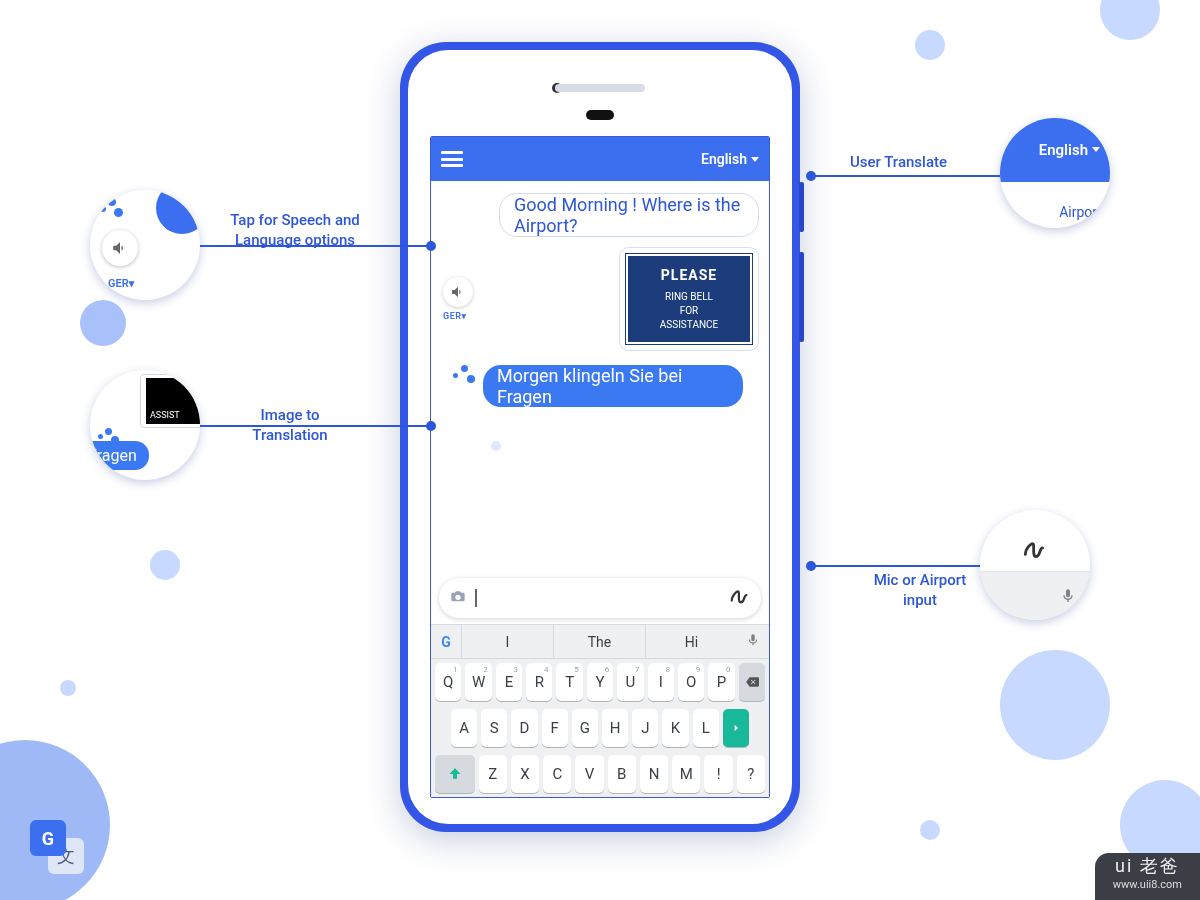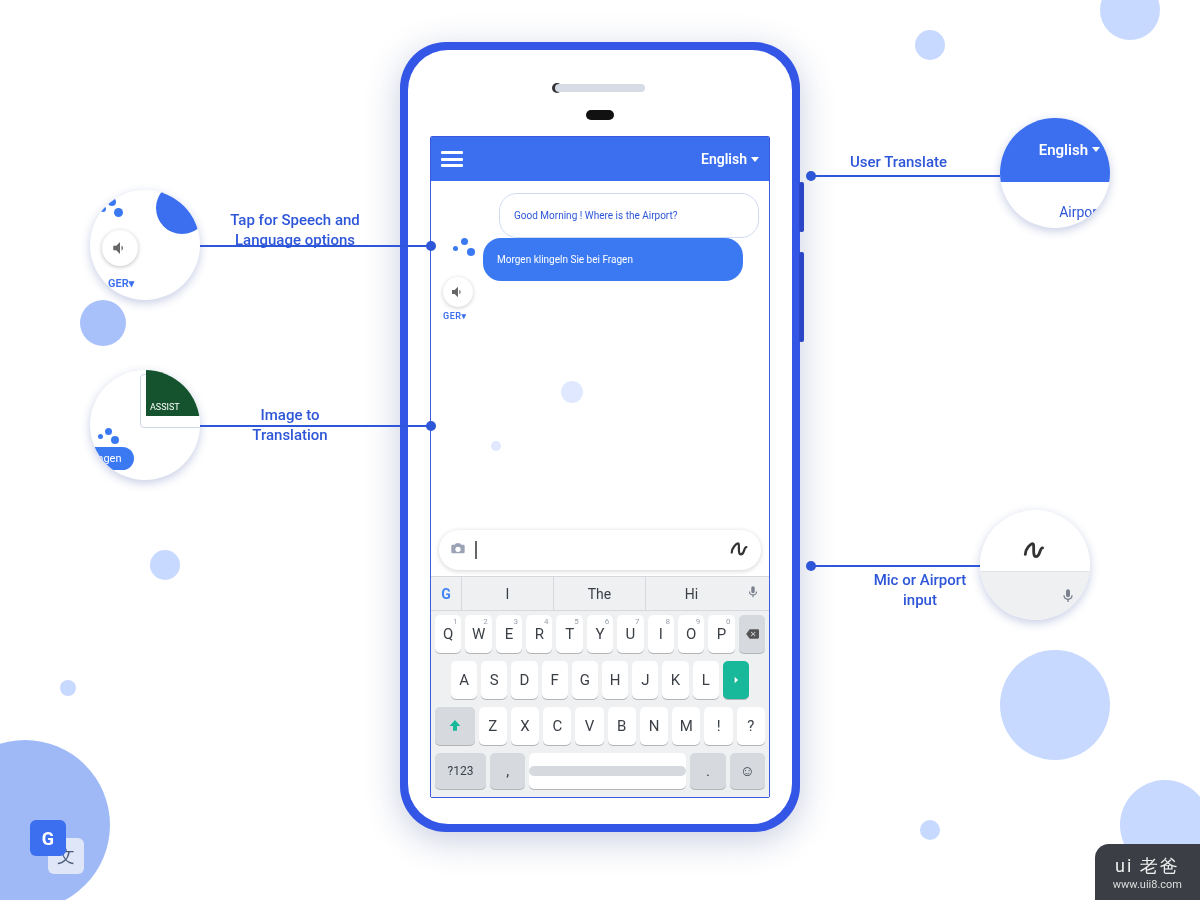--- a/index.html
+++ b/index.html
@@ -20,21 +20,21 @@
 
   .appbar { height:44px; background:#3b6ff0; color:#fff; display:flex; align-items:center; justify-content:space-between; padding:0 10px; font-size:14px; font-weight:600; }
   .hamburger { width:22px; height:16px; display:flex; flex-direction:column; justify-content:space-between; }
   .hamburger span { height:3px; background:#fff; border-radius:1px; }
   .lang-picker { display:flex; align-items:center; gap:4px; cursor:pointer; }
   .caret-down { width:0;height:0;border-left:4px solid transparent;border-right:4px solid transparent;border-top:5px solid #fff;}
 
   .chat { flex:1; position:relative; padding:12px 10px; overflow:hidden; }
   .chat-bg-dot { position:absolute; border-radius:50%; background:#dfe8ff; }
 
-  .bubble { position:relative; padding:16px 14px; border-radius:18px; font-size:10px; max-width:260px; margin-bottom:0; }
+  .bubble { position:relative; padding:0 14px; border-radius:18px; font-size:18px; max-width:260px; margin-bottom:10px; }
   .bubble.incoming { background:#fff; color:#2e56d8; border:1px solid #cfd9f1; margin-left:auto; }
   .bubble.translated { background:#3b79f2; color:#fff; margin-left:42px; }
   .dots3 { position:absolute; left:-30px; top:-2px; width:24px; height:22px; }
   .dots3 i { position:absolute;width:6px;height:6px;background:#3b79f2;border-radius:50%; }
   .dots3 i:nth-child(1){left:0;top:10px;width:5px;height:5px}
   .dots3 i:nth-child(2){left:8px;top:2px;width:7px;height:7px}
   .dots3 i:nth-child(3){left:14px;top:12px;width:8px;height:8px}
 
   .speakbtn { position:absolute; left:12px; width:30px; height:30px; background:#fff; border-radius:50%; box-shadow:0 1px 4px rgba(0,0,0,.2); display:flex; align-items:center; justify-content:center; font-size:14px; color:#555; }
   .ger-tag { position:absolute; left:12px; font-size:9px; color:#3b6ff0; letter-spacing:.5px; font-weight:600;}
@@ -75,21 +75,21 @@
   .zoom { position:absolute; width:110px; height:110px; border-radius:50%; background:#fff; overflow:hidden; box-shadow:0 3px 10px rgba(30,60,150,.25); }
 
   
   .footer { position:absolute; left:30px; bottom:26px; display:flex; align-items:center; gap:14px; }
   .gt-icon { position:relative; width:54px; height:54px; }
   .gt-icon .sqA { position:absolute; left:0; top:0; width:36px; height:36px; background:#3b6ff0; border-radius:6px; color:#fff; display:flex; align-items:center; justify-content:center; font-size:18px; font-weight:700;}
   .gt-icon .sqB { position:absolute; right:0; bottom:0; width:36px; height:36px; background:#dfe6f7; border-radius:6px; color:#4a5a7a; display:flex; align-items:center; justify-content:center; font-size:18px;}
   .footer-text { font-size:24px; color:#2e56d8; letter-spacing:1px;}
   .footer-text .thin { font-weight:300; color:#6f88e9;}
 
-  .watermark { position:absolute; right:0; bottom:0; background:#3b3f45; color:#ddd; padding:10px 18px 8px; border-top-left-radius:14px; font-size:11px; text-align:center; line-height:1.3;}
+  .watermark { position:absolute; right:0; bottom:0; background:#3b3f45; color:#ddd; padding:1px 18px 8px; border-top-left-radius:14px; font-size:11px; text-align:center; line-height:1.3;}
   .watermark .big { font-size:18px; letter-spacing:2px; display:block; color:#eee;}
 </style>
 </head>
 <body>
 
 <div class="deco" style="left:-60px; top:740px; width:170px; height:170px; background:#9fb9f7;"></div>
 <div class="deco" style="left:80px; top:300px; width:46px; height:46px; background:#a9c1fb;"></div>
 <div class="deco" style="left:150px; top:550px; width:30px; height:30px;"></div>
 <div class="deco" style="left:915px; top:30px; width:30px; height:30px;"></div>
 <div class="deco" style="left:1100px; top:-20px; width:60px; height:60px;"></div>
@@ -129,20 +129,28 @@
           <span>Good Morning ! Where is the Airport?</span>
         </div>
 
         <div class="speakbtn" style="top:96px">
           <svg width="16" height="16" viewBox="0 0 24 24">
               <path fill="#666" d="M3 9v6h4l5 5V4L7 9H3zm13 3a4 4 0 0 0-2-3.5v7A4 4 0 0 0 16 12z"></path>
             </svg>
         </div>
         <div class="ger-tag" style="top:130px"><span>GER</span>▾</div>
 
+        <div class="img-msg">
+          <div class="sign">
+            <span class="please">PLEASE</span>
+            <span>RING BELL</span><br>
+            <span>FOR</span><br>
+            <span>ASSISTANCE</span>
+          </div>
+        </div>
 
         <div class="bubble translated">
           <div class="dots3">
               <i></i>
               <i></i>
               <i></i>
             </div>
           <span>Morgen klingeln Sie bei Fragen</span>
         </div>
       </div>
@@ -215,29 +223,20 @@
             <div class="key">Z</div>
             <div class="key">X</div>
             <div class="key">C</div>
             <div class="key">V</div>
             <div class="key">B</div>
             <div class="key">N</div>
             <div class="key">M</div>
             <div class="key">!</div>
             <div class="key">?</div>
           </div>
-        <div class="kbot">
-          <div class="key fn" style="flex:1.3;font-size:12px">?123</div>
-          <div class="key fn" style="flex:.9">,</div>
-          <div class="key" style="flex:4;background:#fff;position:relative">
-              <span class="space"></span>
-            </div>
-          <div class="key fn" style="flex:.9">.</div>
-          <div class="key fn" style="flex:.9">☺</div>
-        </div>
       </div>
     </div>
   </div>
 </div>
 
 <div class="zoom" style="left:1000px; top:118px;">
   <div style="position:absolute;top:0;left:0;right:0;height:58%;background:#3b6ff0;color:#fff;display:flex;align-items:center;justify-content:flex-end;padding-right:10px;font-size:15px;font-weight:600;gap:4px">
     <span>English</span>
     <span class="caret-down"></span>
   </div>
@@ -260,22 +259,22 @@
       <i style="position:absolute;width:8px;height:8px;background:#3b79f2;border-radius:50%;left:8px;top:0"></i>
       <i style="position:absolute;width:9px;height:9px;background:#3b79f2;border-radius:50%;left:14px;top:10px"></i>
     </div>
 </div>
 <div class="lead" style="left:200px; top:245px; width:230px; height:2px;"></div>
 <div class="lead-dot" style="left:426px; top:241px;"></div>
 <div class="callout-label" style="left:215px; top:210px; width:160px; text-align:center;">Tap for Speech and Language options</div>
 
 <div class="zoom" style="left:90px; top:370px;">
   <div style="position:absolute;right:-10px;top:4px;width:70px;height:54px;background:#fff;border:1px solid #cfd6e6;border-radius:4px"></div>
-  <div style="position:absolute;right:-6px;top:0;width:60px;height:46px;background:#14532d;color:#fff;font-size:9px;display:flex;align-items:flex-end;justify-content:flex-start;padding:4px">ASSIST</div>
-  <div style="position:absolute;left:-14px;bottom:10px;background:#3b79f2;color:#fff;font-size:11px;padding:5px 12px;border-radius:14px">Fragen</div>
+  <div style="position:absolute;right:-6px;top:8px;width:60px;height:46px;background:#000000;color:#fff;font-size:9px;display:flex;align-items:flex-end;justify-content:flex-start;padding:4px">ASSIST</div>
+  <div style="position:absolute;left:-14px;bottom:10px;background:#3b79f2;color:#fff;font-size:16px;padding:5px 12px;border-radius:14px">Fragen</div>
   <div style="position:absolute;left:8px;top:58px;">
       <i style="position:absolute;width:5px;height:5px;background:#3b79f2;border-radius:50%;left:0;top:6px"></i>
       <i style="position:absolute;width:7px;height:7px;background:#3b79f2;border-radius:50%;left:7px;top:0"></i>
       <i style="position:absolute;width:8px;height:8px;background:#3b79f2;border-radius:50%;left:13px;top:8px"></i>
     </div>
 </div>
 <div class="lead" style="left:200px; top:425px; width:230px; height:2px;"></div>
 <div class="lead-dot" style="left:426px; top:421px;"></div>
 <div class="callout-label" style="left:230px; top:405px; width:120px; text-align:center;">Image to Translation</div>
 

